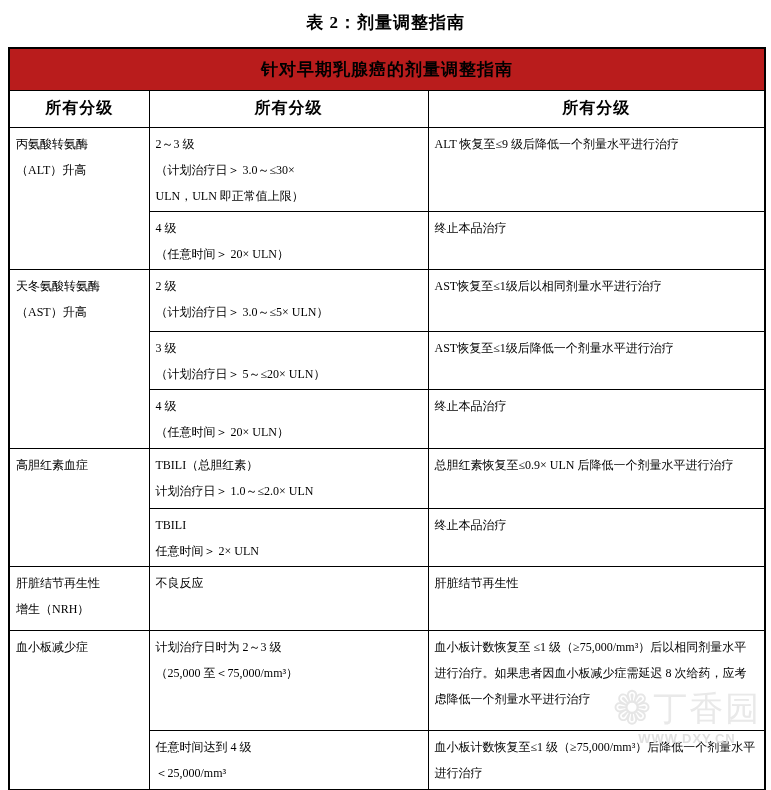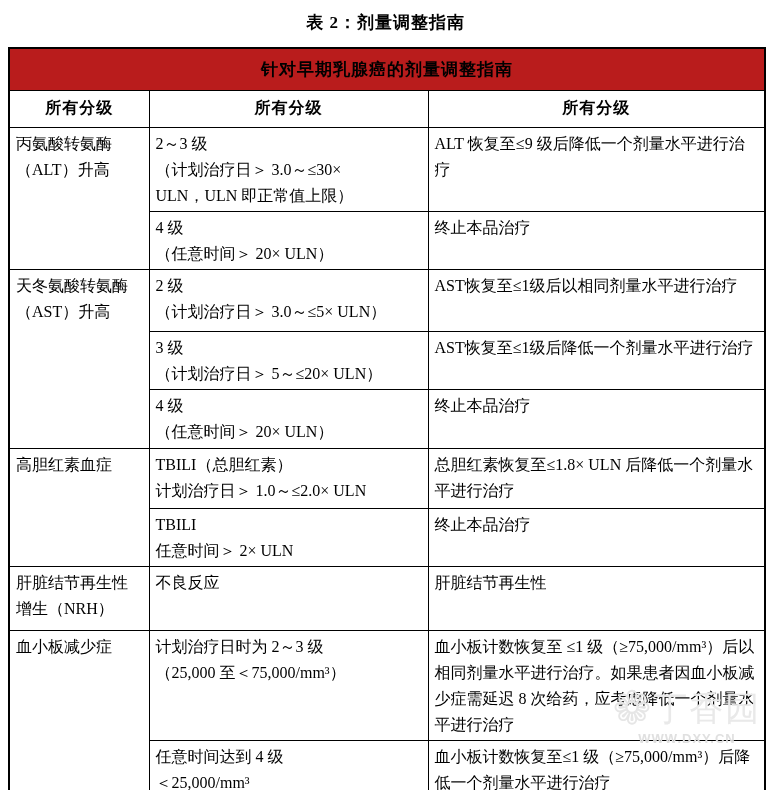--- a/index.html
+++ b/index.html
@@ -26,21 +26,21 @@
     top: 47px;
     width: 756px;
     border-collapse: collapse;
     table-layout: fixed;
     border: 2px solid #000;
   }
   table.dose-table th,
   table.dose-table td {
     border: 1px solid #000;
     vertical-align: top;
-    font-size: 16px;
+    font-size: 12px;
   }
   tr.banner-row th {
     background: #b91c1c;
     height: 42px;
     text-align: center;
     vertical-align: middle;
     font-size: 17px;
     font-weight: bold;
     letter-spacing: 1px;
   }
@@ -130,21 +130,21 @@
       </tr>
       <tr style="height:59px">
         <td class="cell">4 级
 （任意时间＞ 20× ULN）</td>
         <td class="cell">终止本品治疗</td>
       </tr>
       <tr style="height:60px">
         <td class="cell reaction-cell" rowspan="2">高胆红素血症</td>
         <td class="cell">TBILI（总胆红素）
 计划治疗日＞ 1.0～≤2.0× ULN</td>
-        <td class="cell">总胆红素恢复至≤1.8× ULN 后降低一个剂量水平进行治疗</td>
+        <td class="cell">总胆红素恢复至≤0.9× ULN 后降低一个剂量水平进行治疗</td>
       </tr>
       <tr style="height:51px">
         <td class="cell">TBILI
 任意时间＞ 2× ULN</td>
         <td class="cell">终止本品治疗</td>
       </tr>
       <tr style="height:64px">
         <td class="cell reaction-cell">肝脏结节再生性
 增生（NRH）</td>
         <td class="cell">不良反应</td>

